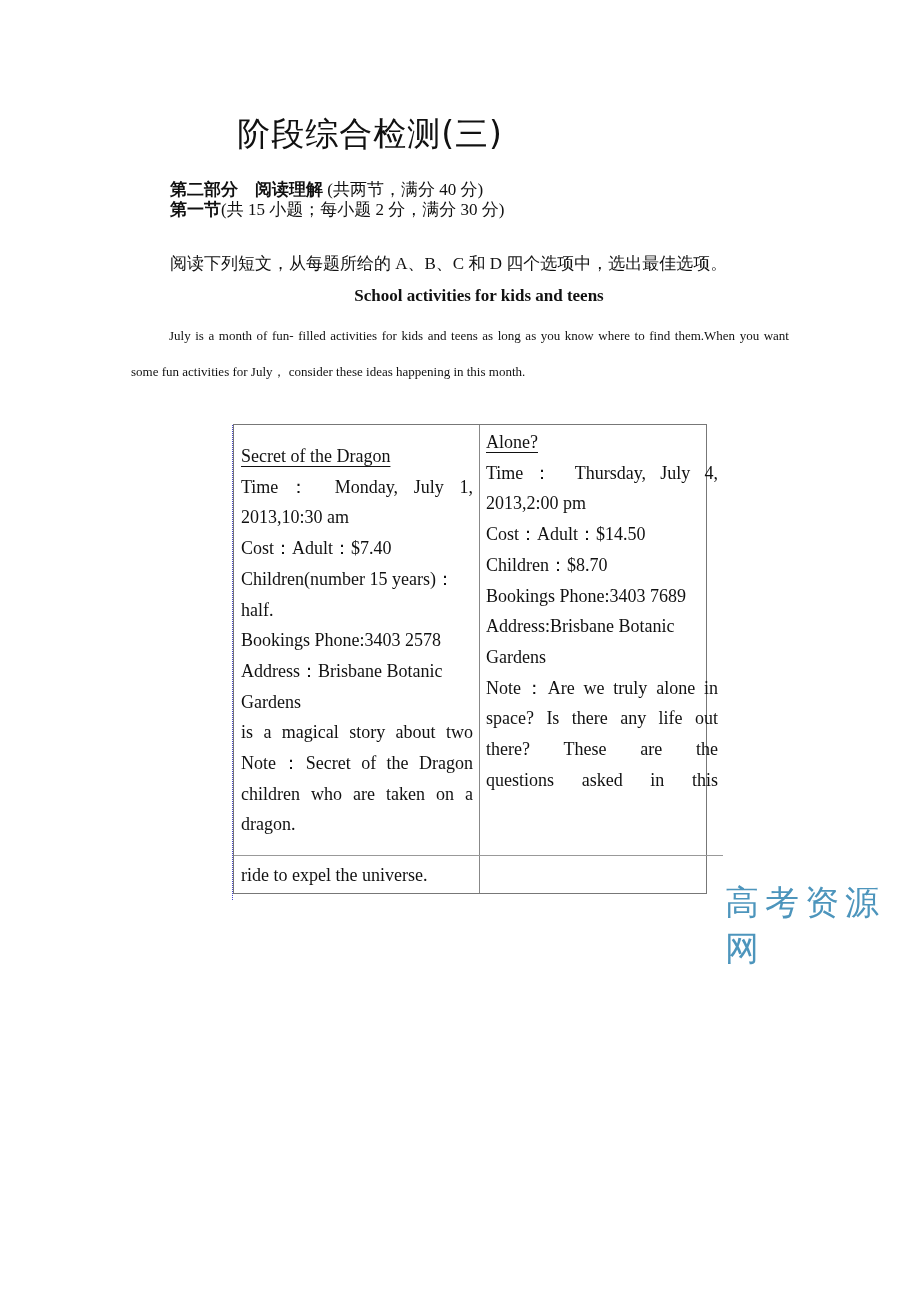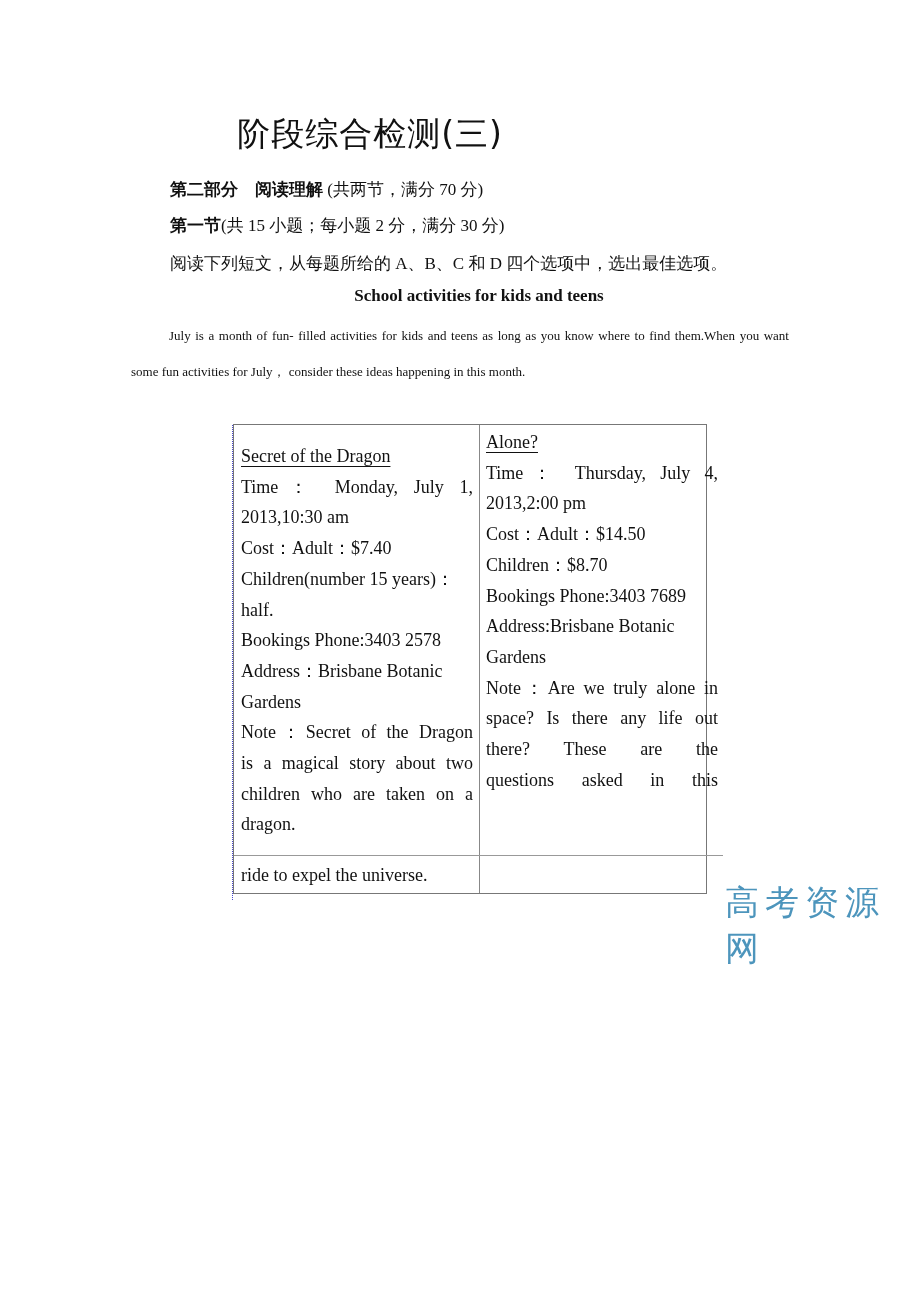--- a/index.html
+++ b/index.html
@@ -3,21 +3,21 @@
 <meta charset="utf-8">
 <style>
   html, body { margin: 0; padding: 0; background: #ffffff; }
   body { width: 920px; height: 1302px; position: relative; overflow: hidden;
          font-family: "Liberation Serif", "DejaVu Serif", serif; color: #111; }
   .title { position: absolute; top: 112px; left: 0; width: 740px; text-align: center;
            font-size: 33px; font-family: "DejaVu Sans", sans-serif; letter-spacing: 1px; }
   .line { position: absolute; left: 170px; font-size: 17px; white-space: nowrap; }
   .bold { font-weight: bold; }
   .l1 { top: 178px; }
-  .l2 { top: 214px; }
+  .l2 { top: 198px; }
   .l3 { top: 252px; }
   .subtitle { position: absolute; top: 286px; left: 0; width: 958px; text-align: center;
               font-size: 17px; font-weight: bold; }
   .para { position: absolute; top: 318px; left: 131px; width: 658px; font-size: 13px;
           line-height: 35.5px; text-align: justify; text-indent: 38px; margin: 0; }
   .tbl { position: absolute; top: 424px; left: 233px; width: 474px; height: 470px;
          border: 1px solid #777; box-sizing: border-box; }
   .tbl .dotl { position: absolute; left: -2px; top: 0; height: 475px; border-left: 1px dotted #4a4ad0; }
   .col { position: absolute; font-size: 18px; line-height: 30.7px; box-sizing: border-box; }
   .colL { left: 7px; top: 16px; width: 232px; }
@@ -29,21 +29,21 @@
   .j { text-align: justify; text-align-last: justify; display: block; }
   .n { display: block; }
   .wm { position: absolute; left: 725px; top: 880px; font-size: 34px; color: #0369a1;
         font-family: "DejaVu Sans", sans-serif; letter-spacing: 6px; opacity: 0.7; }
 </style>
 </head>
 <body>
 
 <div class="title">阶段综合检测(三)</div>
 
-<div class="line l1"><span class="bold">第二部分　阅读理解</span><span> (共两节，满分 70 分)</span></div>
+<div class="line l1"><span class="bold">第二部分　阅读理解</span><span> (共两节，满分 40 分)</span></div>
 <div class="line l2"><span class="bold">第一节</span><span>(共 15 小题；每小题 2 分，满分 30 分)</span></div>
 <div class="line l3">阅读下列短文，从每题所给的 A、B、C 和 D 四个选项中，选出最佳选项。</div>
 
 <div class="subtitle">School activities for kids and teens</div>
 <p class="para">July is a month of fun- filled activities for kids and teens as long as you know where to find them.When you want some fun activities for July， consider these ideas happening in this month.</p>
 
 <div class="tbl">
   <div class="dotl"></div>
   <div class="vsep"></div>
   <div class="hsep"></div>
@@ -51,22 +51,22 @@
   <div class="col colL">
     <span class="n"><span class="u">Secret of the Dragon</span></span>
     <span class="j">Time：  Monday,  July  1,</span>
     <span class="n">2013,10:30 am</span>
     <span class="n">Cost：Adult：$7.40</span>
     <span class="n">Children(number 15 years)：</span>
     <span class="n">half.</span>
     <span class="n">Bookings Phone:3403 2578</span>
     <span class="n">Address：Brisbane Botanic</span>
     <span class="n">Gardens</span>
+    <span class="j">is a magical story about two</span>
     <span class="j">Note：Secret of the Dragon</span>
-    <span class="j">is a magical story about two</span>
     <span class="j">children who are taken on a</span>
     <span class="n">dragon.</span>
   </div>
 
   <div class="col colR">
     <span class="n"><span class="u">Alone?</span></span>
     <span class="j">Time：  Thursday,  July  4,</span>
     <span class="n">2013,2:00 pm</span>
     <span class="n">Cost：Adult：$14.50</span>
     <span class="n">Children：$8.70</span>

